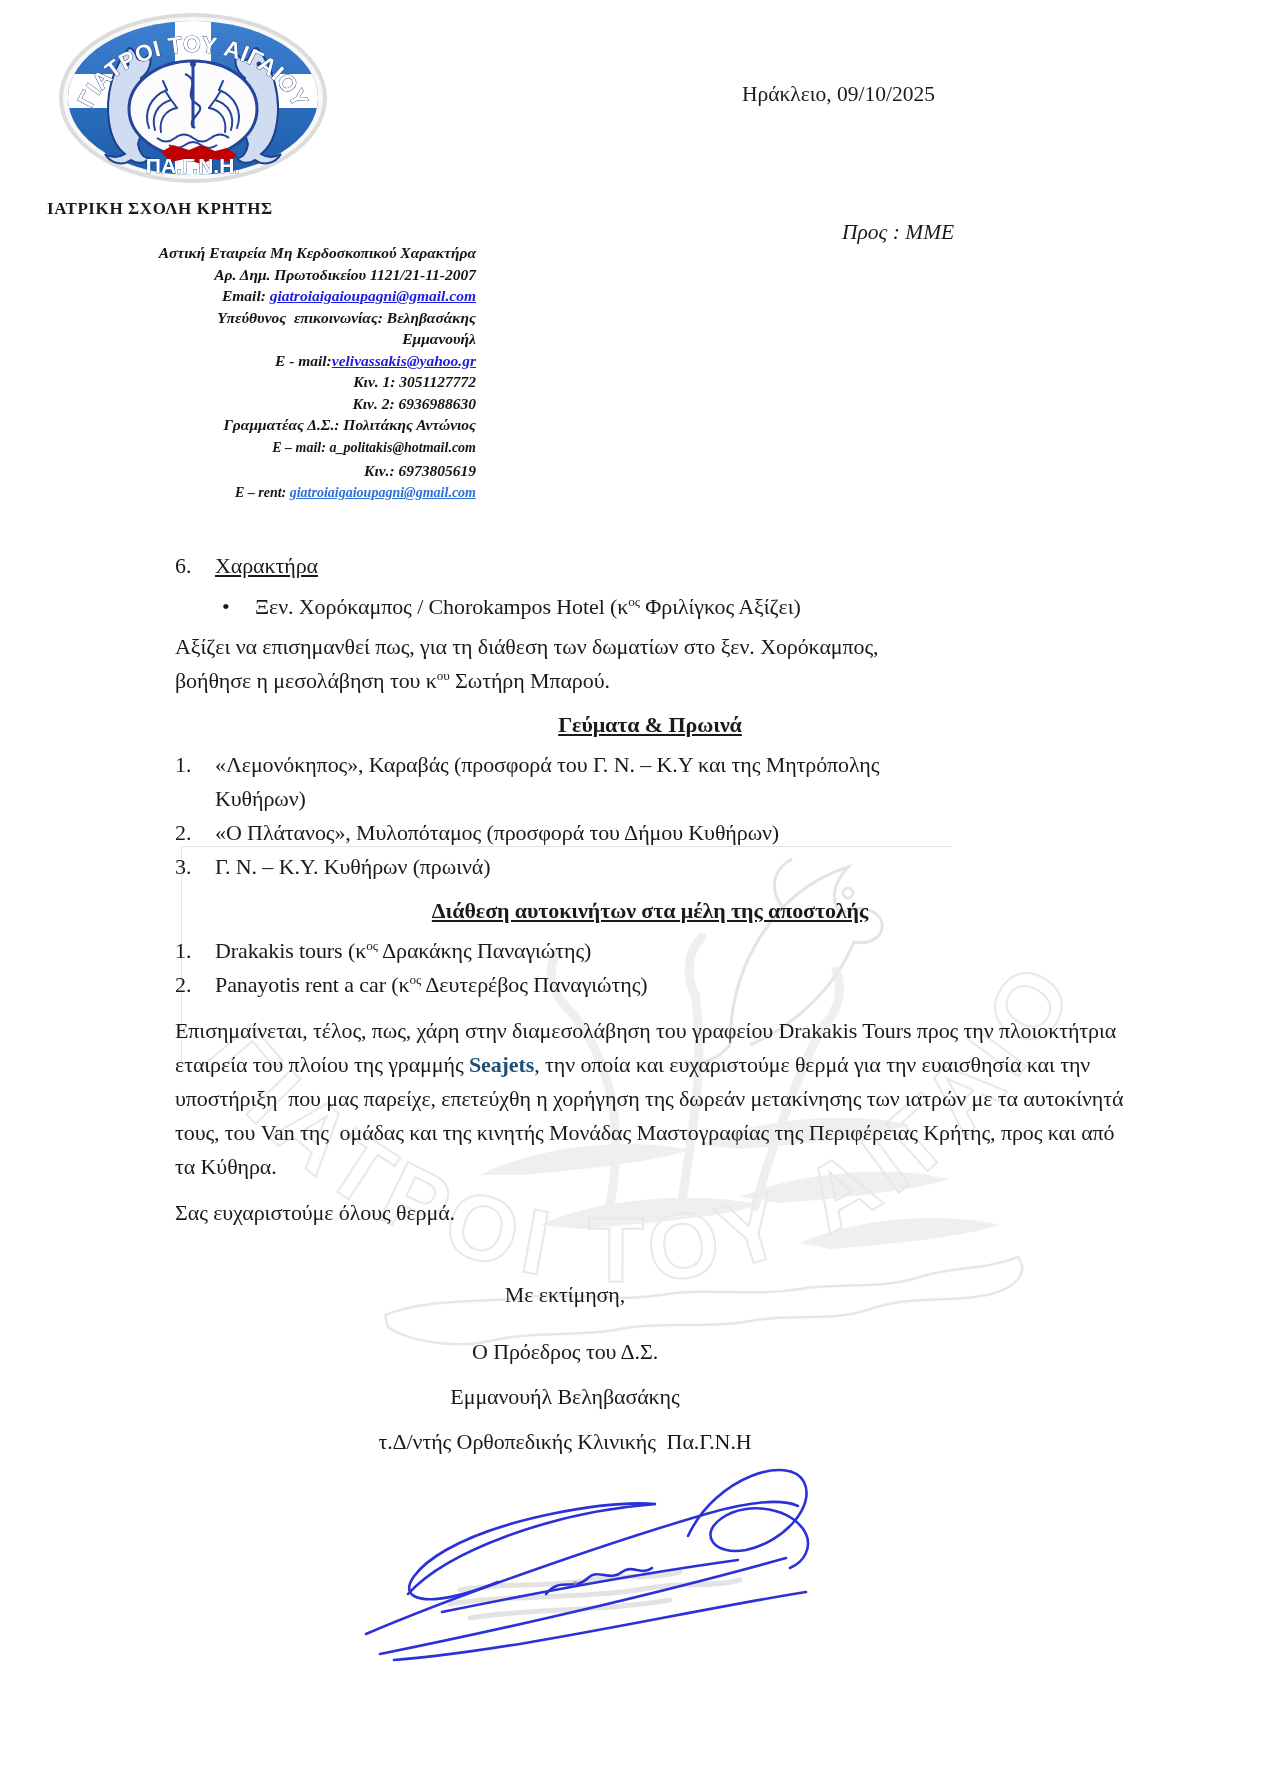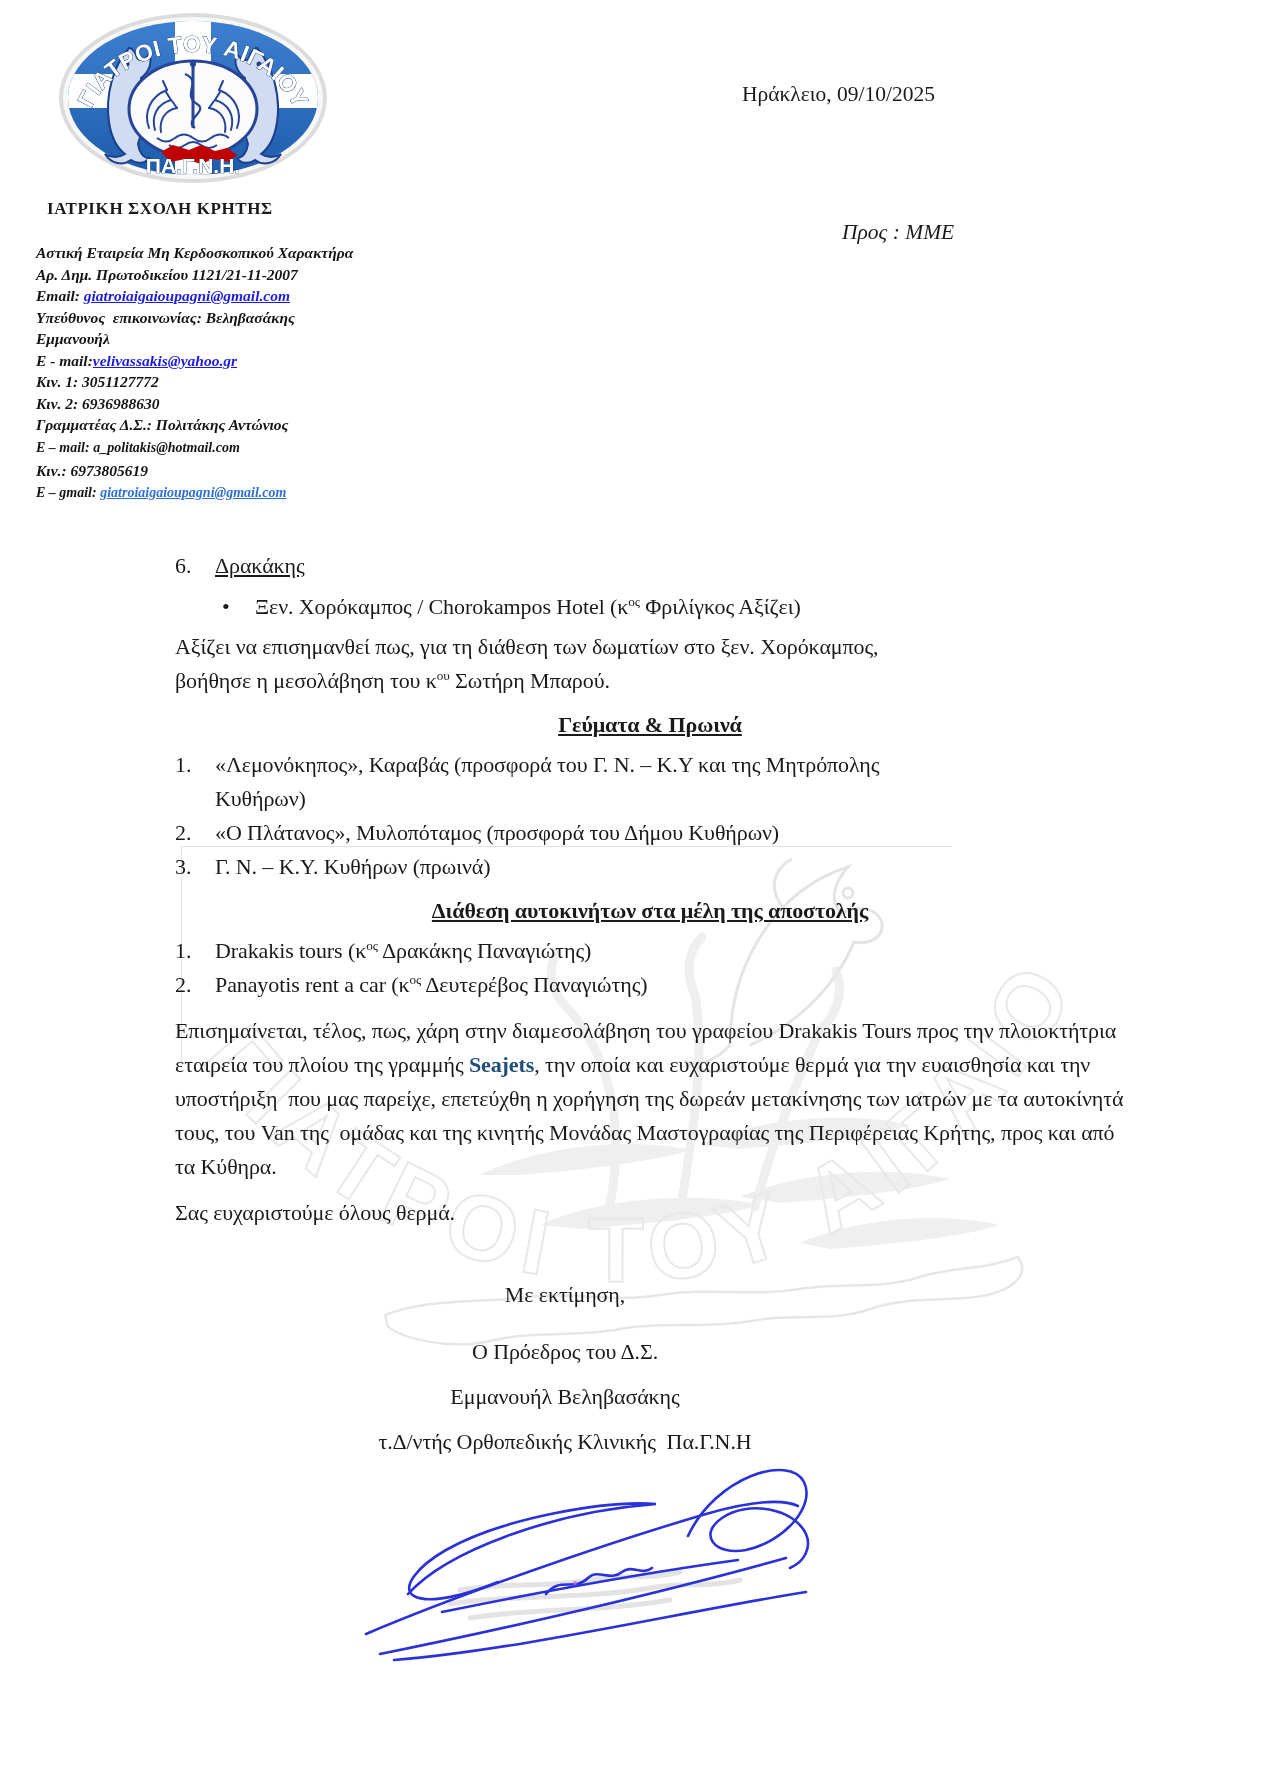--- a/index.html
+++ b/index.html
@@ -9,21 +9,21 @@
     font-family:"Liberation Serif", serif; color:var(--ink,#1a1a1a);
   }
   
   .logo{position:absolute; left:57px; top:12px; width:272px; height:172px; z-index:3;}
   .school{
     position:absolute; left:47px; top:199px; width:292px; text-align:left;
     font-weight:bold; font-size:17px; letter-spacing:.6px; z-index:3;
   }
   .contact{
     position:absolute; left:36px; top:242px; width:440px; z-index:3;
-    font-style:italic; font-weight:bold; font-size:15.5px; line-height:21.5px; color:#141414;
+    font-style:italic; font-weight:bold; font-size:15.5px; line-height:21.5px; color:#141414;text-align:right;
   }
   .c-line{white-space:nowrap;}
   .c-big{font-size:14px; line-height:24px;}
   a.lnk{color:var(--link-blue,#1c1ce0); text-decoration:underline; cursor:pointer;}
   a.lnk-light{color:var(--link-light-blue,#2f6fd2); text-decoration:underline; cursor:pointer;}
   .date-line{position:absolute; left:742px; top:82px; font-size:21.5px; z-index:3;}
   .recipient{position:absolute; left:842px; top:220px; font-size:21.5px; font-weight:normal; font-style:italic; z-index:3;}
   
   .wm-box{
     position:absolute; left:181px; top:846px; width:770px; height:215px; z-index:0;
@@ -123,21 +123,21 @@
     <div class="c-line">Αρ. Δημ. Πρωτοδικείου 1121/21-11-2007</div>
     <div class="c-line"><span>Email: </span><a class="lnk">giatroiaigaioupagni@gmail.com</a></div>
     <div class="c-line">Υπεύθυνος&nbsp; επικοινωνίας: Βεληβασάκης</div>
     <div class="c-line">Εμμανουήλ</div>
     <div class="c-line"><span>E - mail:</span><a class="lnk">velivassakis@yahoo.gr</a></div>
     <div class="c-line">Κιν. 1: 3051127772</div>
     <div class="c-line">Κιν. 2: 6936988630</div>
     <div class="c-line">Γραμματέας Δ.Σ.: Πολιτάκης Αντώνιος</div>
     <div class="c-line c-big">E – mail: a_politakis@hotmail.com</div>
     <div class="c-line">Κιν.: 6973805619</div>
-    <div class="c-line c-big"><span>E – gmail: </span><a class="lnk-light">giatroiaigaioupagni@gmail.com</a></div>
+    <div class="c-line c-big"><span>E – rent: </span><a class="lnk-light">giatroiaigaioupagni@gmail.com</a></div>
   </div>
 
   <div class="wm-box"></div>
   <div class="watermark">
     <svg width="920" height="620" viewBox="0 0 920 620">
       <defs>
           <path id="wmArc" d="M20,215 C260,530 700,515 900,135" fill="none"></path>
         </defs>
       <g stroke="#cfcfcf" stroke-width="3" fill="none">
         <path d="M550,200 C550,120 595,45 668,22 C652,40 650,58 662,68 C678,60 698,63 702,78 C704,92 690,100 674,97 C654,145 612,182 570,200"></path>
@@ -164,21 +164,21 @@
       <text font-family="Liberation Sans, sans-serif" font-weight="bold" font-size="92" letter-spacing="10" fill="none" stroke="#d6d6d6" stroke-width="2">
         <textPath href="#wmArc">ΓΙΑΤΡΟΙ ΤΟΥ ΑΙΓΑΙΟΥ</textPath>
       </text>
     </svg>
   </div>
 
   <div class="body">
 
     <div class="row item6">
       <span class="num">6.</span>
-      <span class="u">Δρακάκης</span>
+      <span class="u">Χαρακτήρα</span>
     </div>
 
     <div class="bullet-row">
       <span class="bul">•</span>
       <span><span>Ξεν. Χορόκαμπος / Chorokampos Hotel (κ</span><sup>ος</sup><span> Φριλίγκος Αξίζει)</span></span>
     </div>
 
     <div class="para1">
       <span class="cont">Αξίζει να επισημανθεί πως, για τη διάθεση των δωματίων στο ξεν. Χορόκαμπος,</span>
       <span class="cont"><span>βοήθησε η μεσολάβηση του κ</span><sup>ου</sup><span> Σωτήρη Μπαρού.</span></span>

